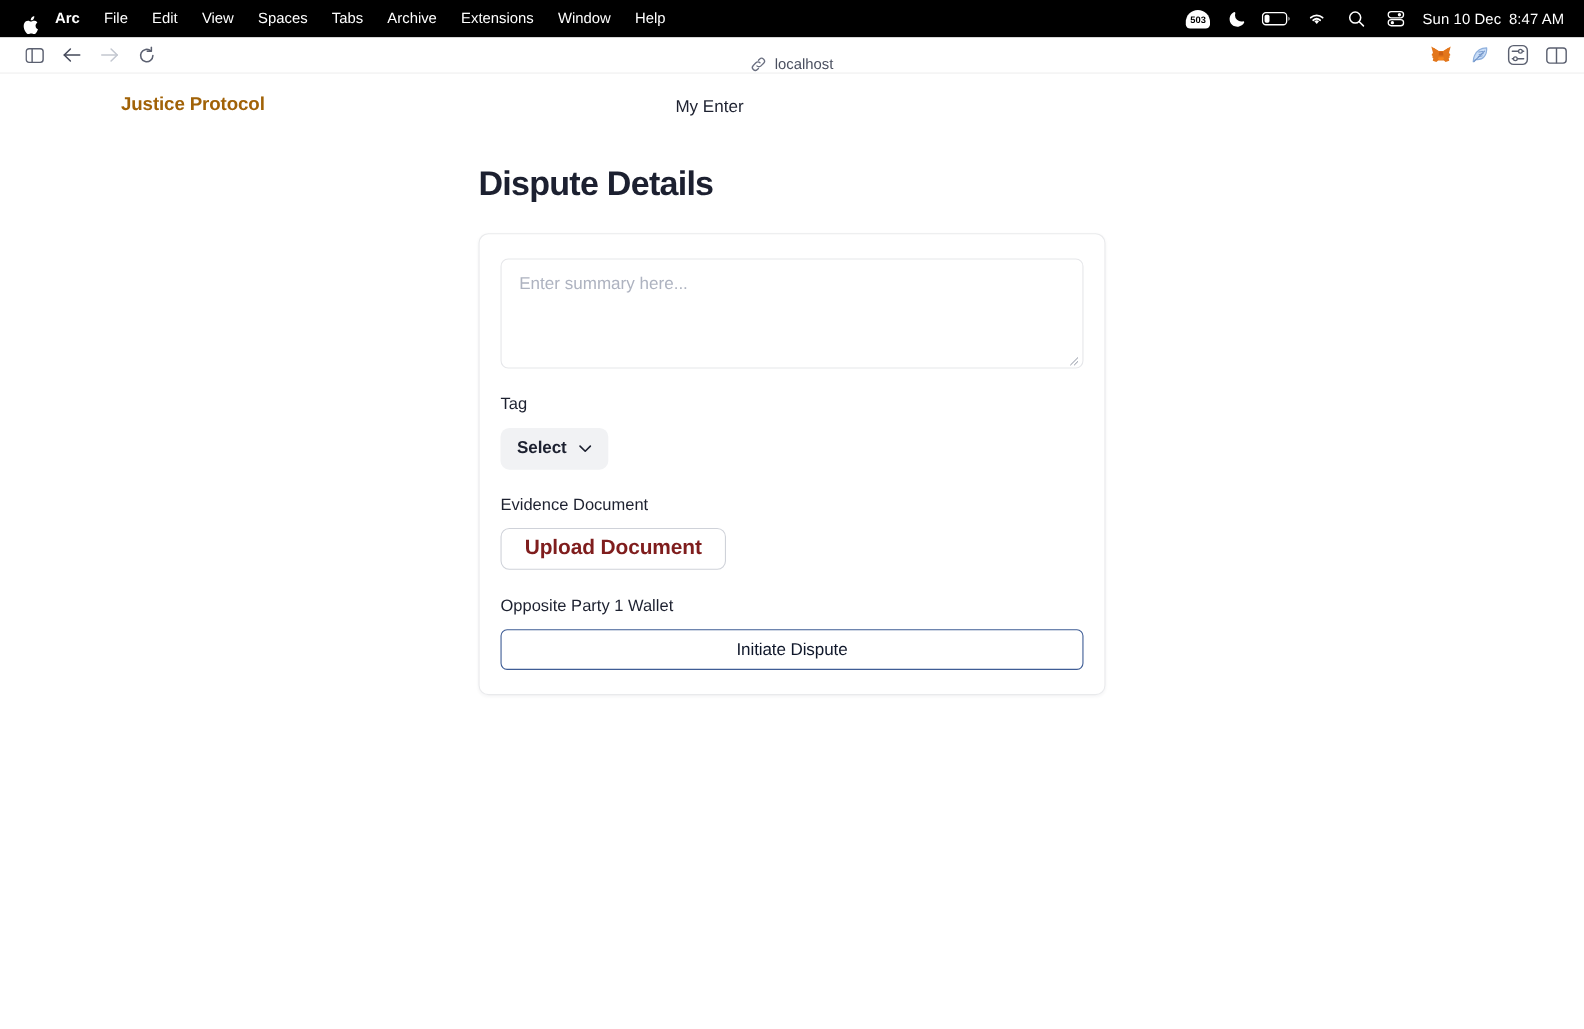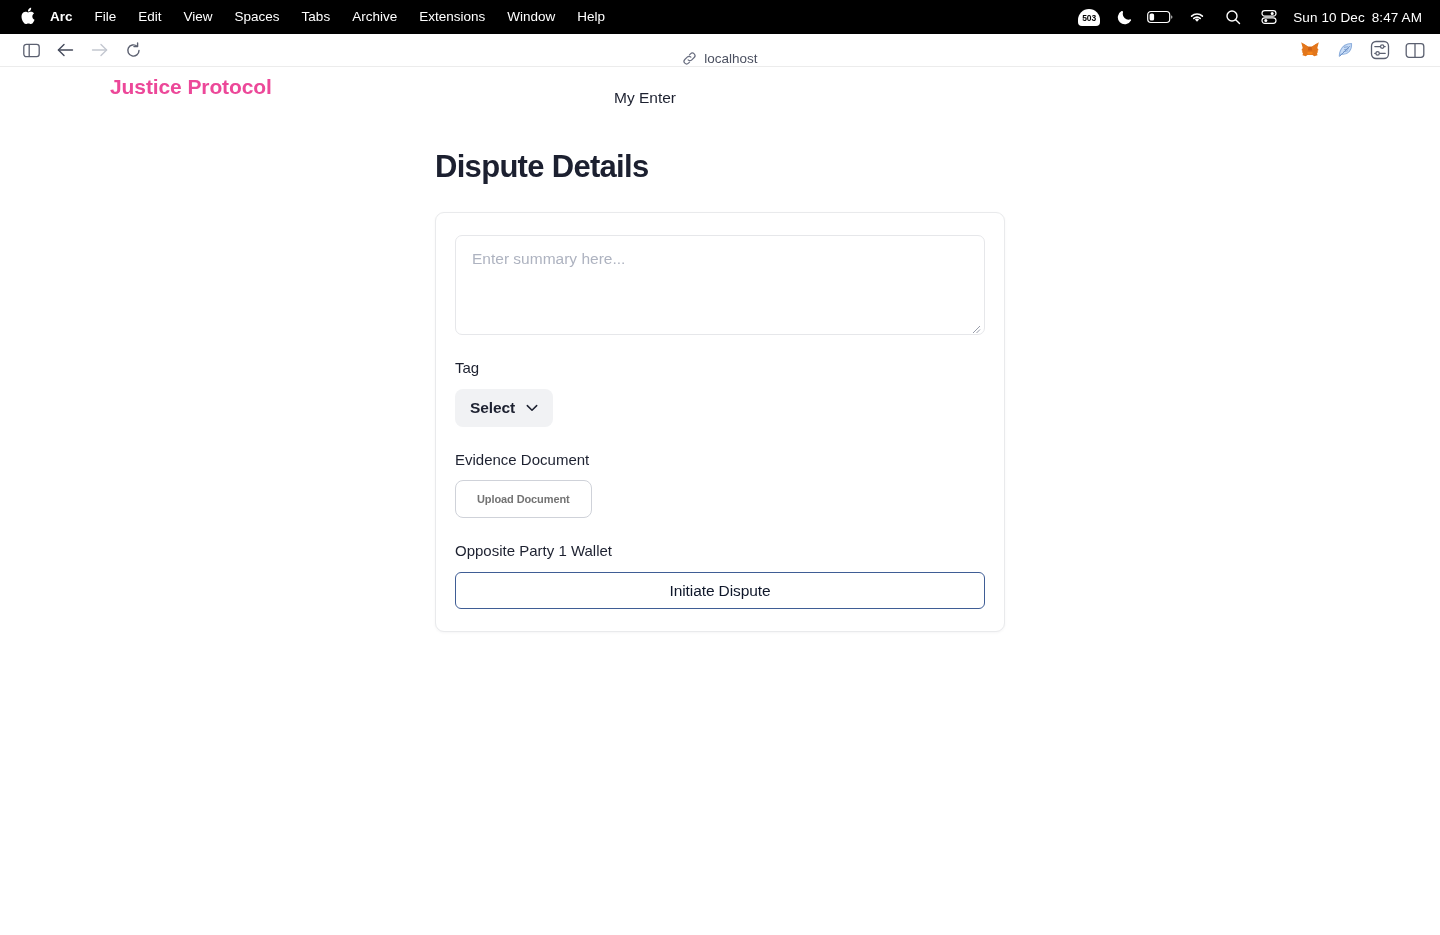--- a/index.html
+++ b/index.html
@@ -22,21 +22,21 @@
   .menubar {
     height: 34px;
     background: #000000;
     color: #ffffff;
     display: flex;
     align-items: center;
     padding: 0 14px 0 14px;
     font-size: 13.5px;
     position: relative;
   }
-  .menubar-left { display: flex; align-items: center; gap: 0; }
+  .menubar-left { display: flex; align-items: flex-end; gap: 0; }
   .apple-logo {
     width: 26px;
     display: flex;
     justify-content: center;
     align-items: center;
     padding-bottom: 2px;
   }
   .menu-item {
     padding: 0 11px;
     line-height: 34px;
@@ -149,24 +149,24 @@
   .app-header {
     display: flex;
     align-items: center;
     padding: 20px 0 0 0;
     height: 68px;
     position: relative;
   }
   .brand {
     position: absolute;
     left: 110px;
-    top: 8px;
-    font-size: 21px;
-    font-weight: bold;
-    color: #ec4899;
+    top: 18px;
+    font-size: 17px;
+    font-weight: bold;
+    color: #a16207;
     letter-spacing: -0.1px;
   }
   .nav-link {
     position: absolute;
     left: 614px;
     top: 22px;
     font-size: 15.5px;
     color: #1d2130;
     font-weight: normal;
   }
@@ -314,23 +314,23 @@
   .upload-btn {
     display: inline-flex;
     align-items: center;
     justify-content: center;
     height: 38px;
     padding: 12px 21px;
     background: #ffffff;
     border: 1px solid #cfd2d9;
     border-radius: 8px;
     font-family: "Liberation Sans", sans-serif;
-    font-size: 11px;
-    font-weight: bold;
-    color: #737373;
+    font-size: 19px;
+    font-weight: bold;
+    color: #7f1d1d;
     cursor: pointer;
     letter-spacing: -0.1px;
   }
 
   .wallet-input {
     width: 100%;
     height: 38px;
     border: 1px solid #e6e7ea;
     border-radius: 7px;
     padding: 0 16px;

